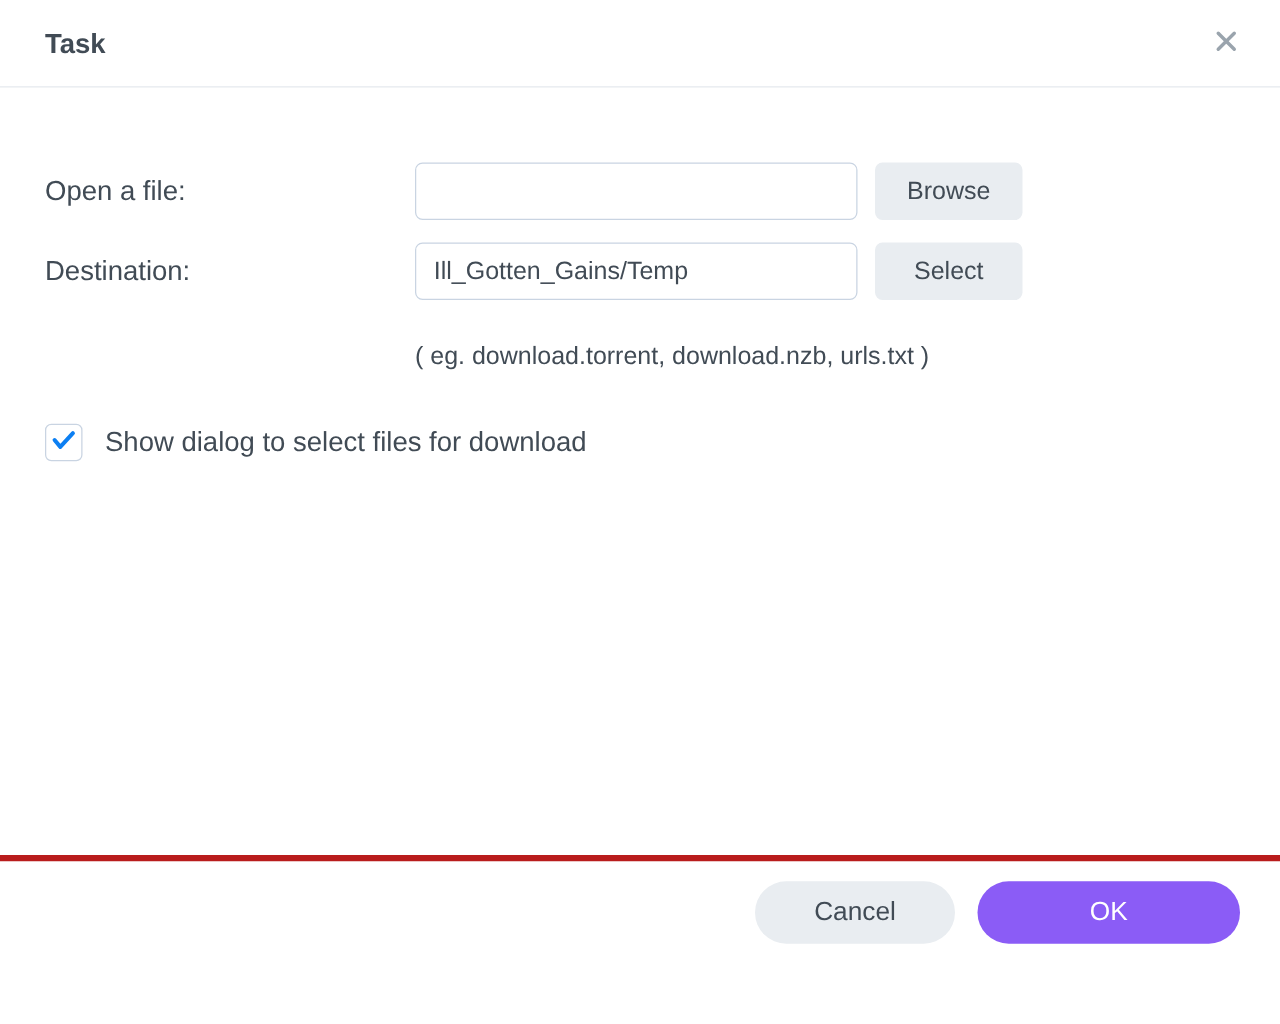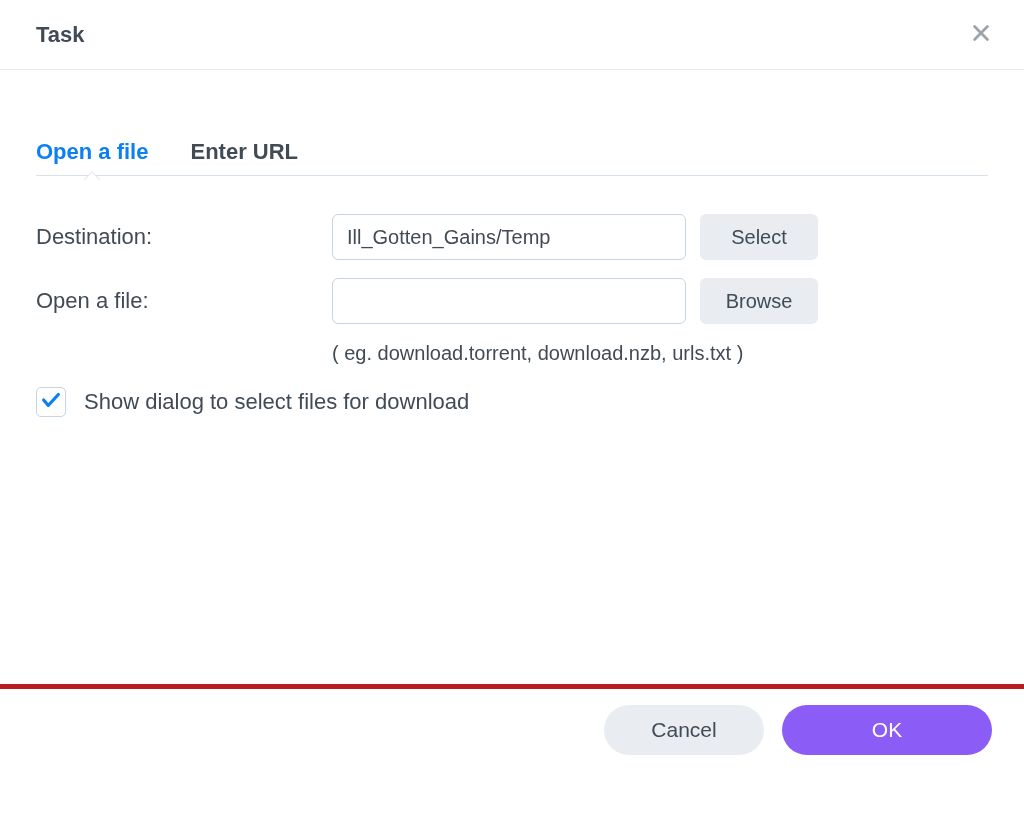--- a/index.html
+++ b/index.html
@@ -1,17 +1,17 @@
 <!DOCTYPE html>
 <html><head>
 <meta charset="utf-8">
 <style>
   * { box-sizing: border-box; margin: 0; padding: 0; }
   html, body { width: 1024px; height: 819px; font-family: -apple-system, BlinkMacSystemFont, "Segoe UI", Helvetica, Arial, sans-serif; background: #fff; color: #414B55; }
-  .dialog { width: 1024px; height: 771px; display: flex; flex-direction: column; gap: 47px; }
+  .dialog { width: 1024px; height: 771px; display: flex; flex-direction: column; }
   .header { display: flex; align-items: center; justify-content: space-between; padding: 18px 28px 18px 36px; border-bottom: 1px solid #e5e9ee; }
   .header-title { font-size: 22px; font-weight: 600; color: #414B55; }
   .close-btn { background: none; border: none; cursor: pointer; color: #9aa4ad; padding: 4px; }
   .close-btn svg { width: 22px; height: 22px; }
   .body { flex: 1; padding: 22px 36px 0 36px; overflow: auto; }
   .tabs { display: flex; gap: 42px; border-bottom: 1px solid #d9e1ec; padding-bottom: 10px; position: relative; }
   .tab { font-size: 22px; font-weight: 700; color: #414B55; cursor: pointer; position: relative; }
   .tab.active { color: #0C7FF2; }
   .tab.active::after {
     content: "";
@@ -67,22 +67,22 @@
     border: none;
     border-radius: 6px;
     background: #e9edf1;
     color: #414B55;
     font-size: 20px;
     cursor: pointer;
     padding: 0 22px;
   }
   .hint-row { display: flex; }
   .hint-spacer { width: 296px; }
-  .hint { font-size: 20px; color: #414B55; }
-  .check-row { display: flex; align-items: center; margin-top: 22px; gap: 18px; }
+  .hint { font-size: 20px; color: #414B55; margin-top: 16px; }
+  .check-row { display: flex; align-items: center; margin-top: 42px; gap: 18px; }
   .checkbox {
     width: 30px; height: 30px;
     border: 1px solid #c9d4e2;
     border-radius: 5px;
     display: flex; align-items: center; justify-content: center;
     cursor: pointer;
     background: #fff;
   }
   .checkbox svg { width: 22px; height: 22px; }
   .check-label { font-size: 22px; color: #414B55; }
@@ -117,38 +117,33 @@
         <svg viewBox="0 0 24 24" fill="none" stroke="currentColor" stroke-width="3" stroke-linecap="round">
           <line x1="5" y1="5" x2="19" y2="19"></line>
           <line x1="19" y1="5" x2="5" y2="19"></line>
         </svg>
       </span>
     </button>
   </div>
 
   <div class="body">
 
-    <div class="tabs">
-      <span class="tab-highlight"></span>
-      <div class="tab active">Open a file</div>
-      <div class="tab">Enter URL</div>
-    </div>
 
     <div class="form">
+
+      <div class="row">
+        <div class="row-label">Open a file:</div>
+        <input class="text-input" type="text" value="" style="">
+        <button class="side-btn">Browse</button>
+      </div>
 
       <div class="row">
         <div class="row-label">Destination:</div>
         <input class="text-input" type="text" value="Ill_Gotten_Gains/Temp" style="">
         <button class="side-btn">Select</button>
-      </div>
-
-      <div class="row">
-        <div class="row-label">Open a file:</div>
-        <input class="text-input" type="text" value="" style="">
-        <button class="side-btn">Browse</button>
       </div>
 
       <div class="hint-row">
         <div class="hint-spacer"></div>
         <div class="hint">( eg. download.torrent, download.nzb, urls.txt )</div>
       </div>
 
       <div class="check-row">
         <div class="checkbox">
           <span>

